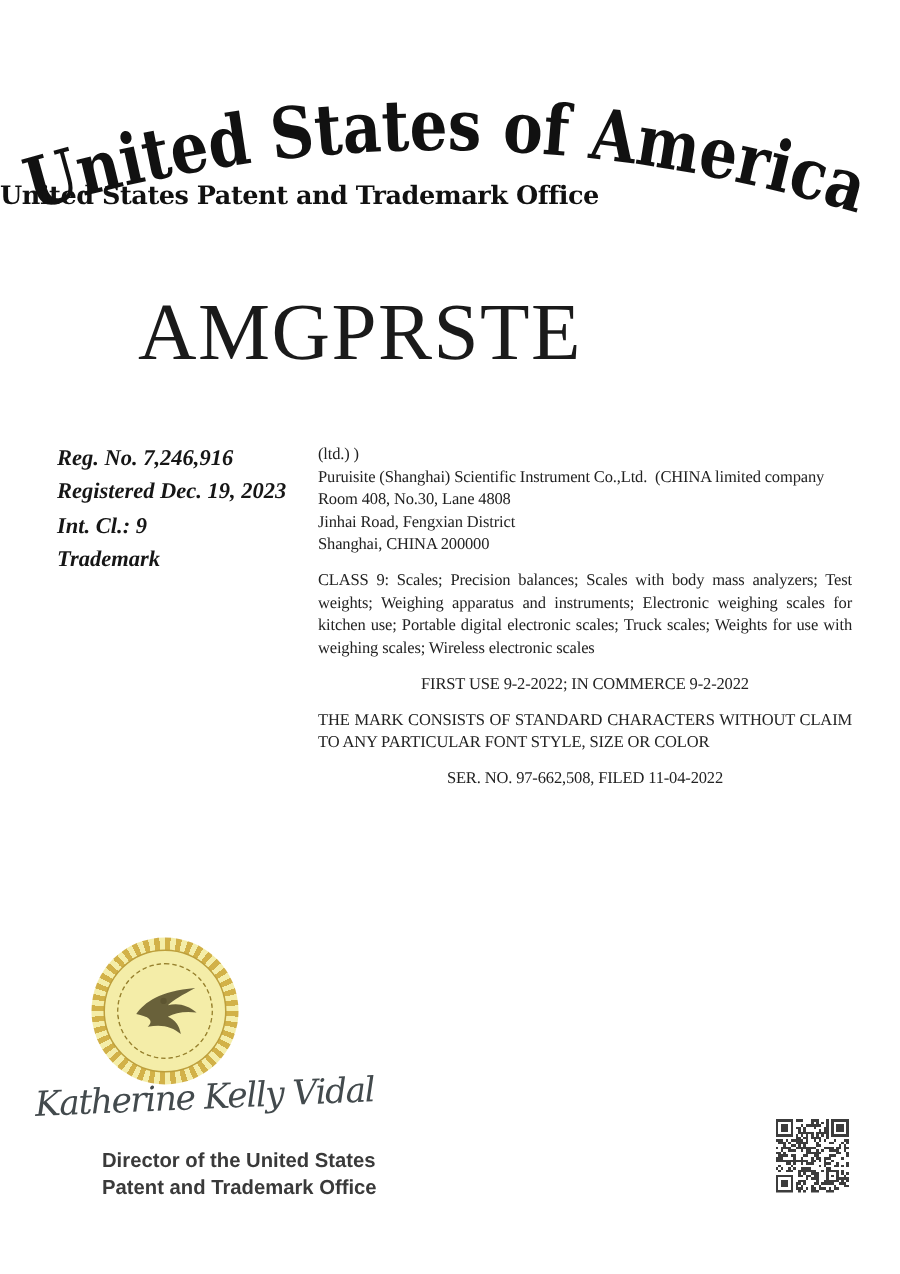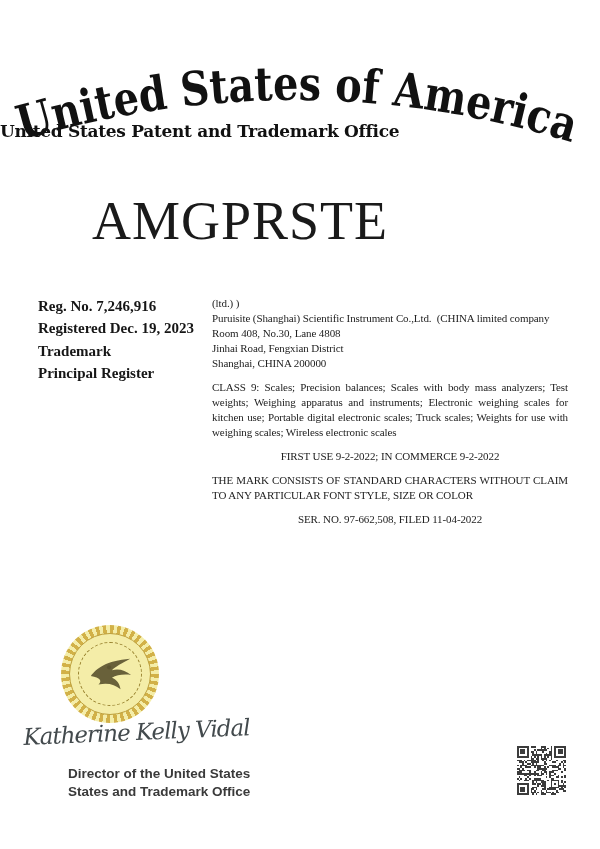--- a/index.html
+++ b/index.html
@@ -44,20 +44,21 @@
   }
 
   
   .reg-col {
     position: absolute;
     top: 295px; left: 38px; width: 170px;
     font-weight: bold;
     font-size: 15px;
     line-height: 22.4px;
     color: #161616;
+    font-style: italic;
   }
   .detail-col {
     position: absolute;
     top: 296px; left: 212px; width: 356px;
     font-size: 11px;
     line-height: 15px;
     letter-spacing: -0.1px;
     color: #222222;
   }
   .owner-line { white-space: pre; }
@@ -121,22 +122,22 @@
     </text>
   </svg>
 
   <div class="office-subtitle">United States Patent and Trademark Office</div>
 
   <div class="mark-name">AMGPRSTE</div>
 
   <div class="reg-col">
     <div>Reg. No. 7,246,916</div>
     <div>Registered Dec. 19, 2023</div>
+    <div>Int. Cl.: 9</div>
     <div>Trademark</div>
-    <div>Principal Register</div>
   </div>
 
   <div class="detail-col">
     <div>
       <div class="owner-line">(ltd.) )</div>
       <div class="owner-line">Puruisite (Shanghai) Scientific Instrument Co.,Ltd.  (CHINA limited company</div>
       <div class="owner-line">Room 408, No.30, Lane 4808</div>
       <div class="owner-line">Jinhai Road, Fengxian District</div>
       <div class="owner-line">Shanghai, CHINA 200000</div>
     </div>
@@ -152,21 +153,21 @@
     <div class="seal-ring"></div>
     <svg class="seal-eagle" width="46" height="40" viewBox="0 0 48 40">
       <path d="M4 22 C10 14 20 6 45 4 C36 9 30 12 26 16 C33 14 40 16 46 21 C38 20 31 21 26 24 C31 26 34 30 35 36 C29 31 22 29 12 31 C16 27 14 24 4 22 Z" fill="#5c5531" opacity="0.92"></path>
       <circle cx="23" cy="13" r="2.2" fill="#5c5531" opacity="0.92"></circle>
     </svg>
   </div>
 
   <div class="signature">Katherine Kelly Vidal</div>
   <div class="director">
     <div>Director of the United States</div>
-    <div>States and Trademark Office</div>
+    <div>Patent and Trademark Office</div>
   </div>
 
   <svg class="qr" id="qr-svg" viewBox="0 0 29 29" shape-rendering="crispEdges">
       <rect x="0" y="0" width="1" height="1" fill="#3c3c3c"></rect>
       <rect x="1" y="0" width="1" height="1" fill="#3c3c3c"></rect>
       <rect x="2" y="0" width="1" height="1" fill="#3c3c3c"></rect>
       <rect x="3" y="0" width="1" height="1" fill="#3c3c3c"></rect>
       <rect x="4" y="0" width="1" height="1" fill="#3c3c3c"></rect>
       <rect x="5" y="0" width="1" height="1" fill="#3c3c3c"></rect>
       <rect x="6" y="0" width="1" height="1" fill="#3c3c3c"></rect>

